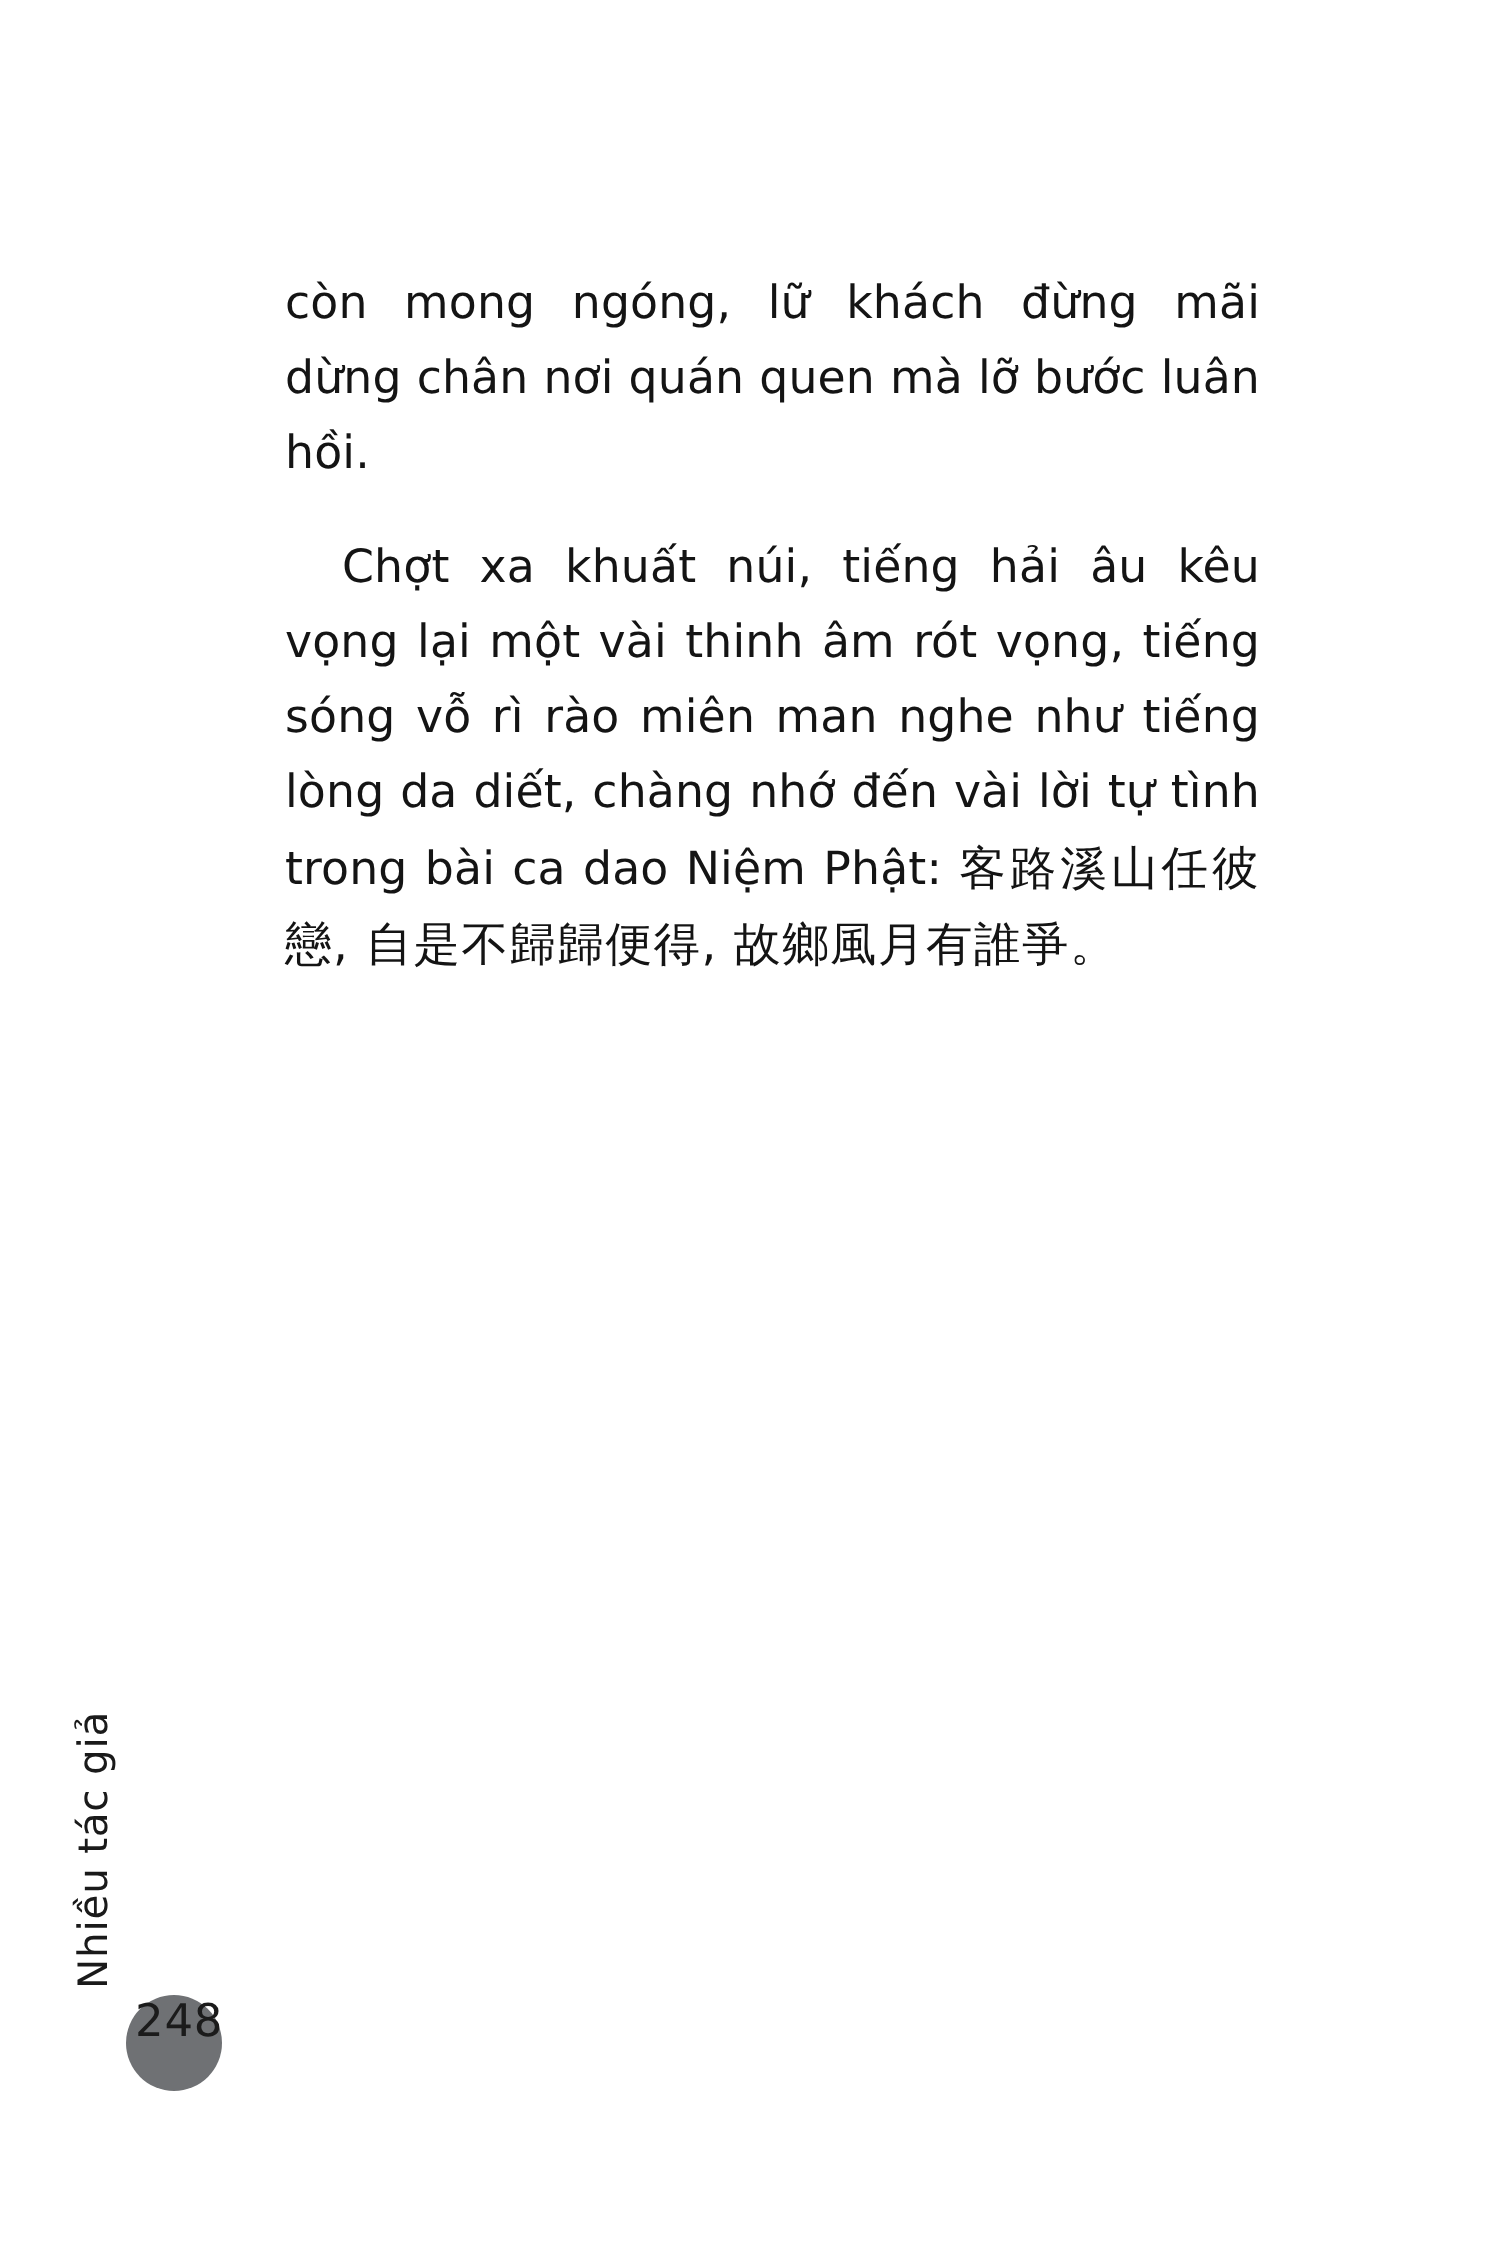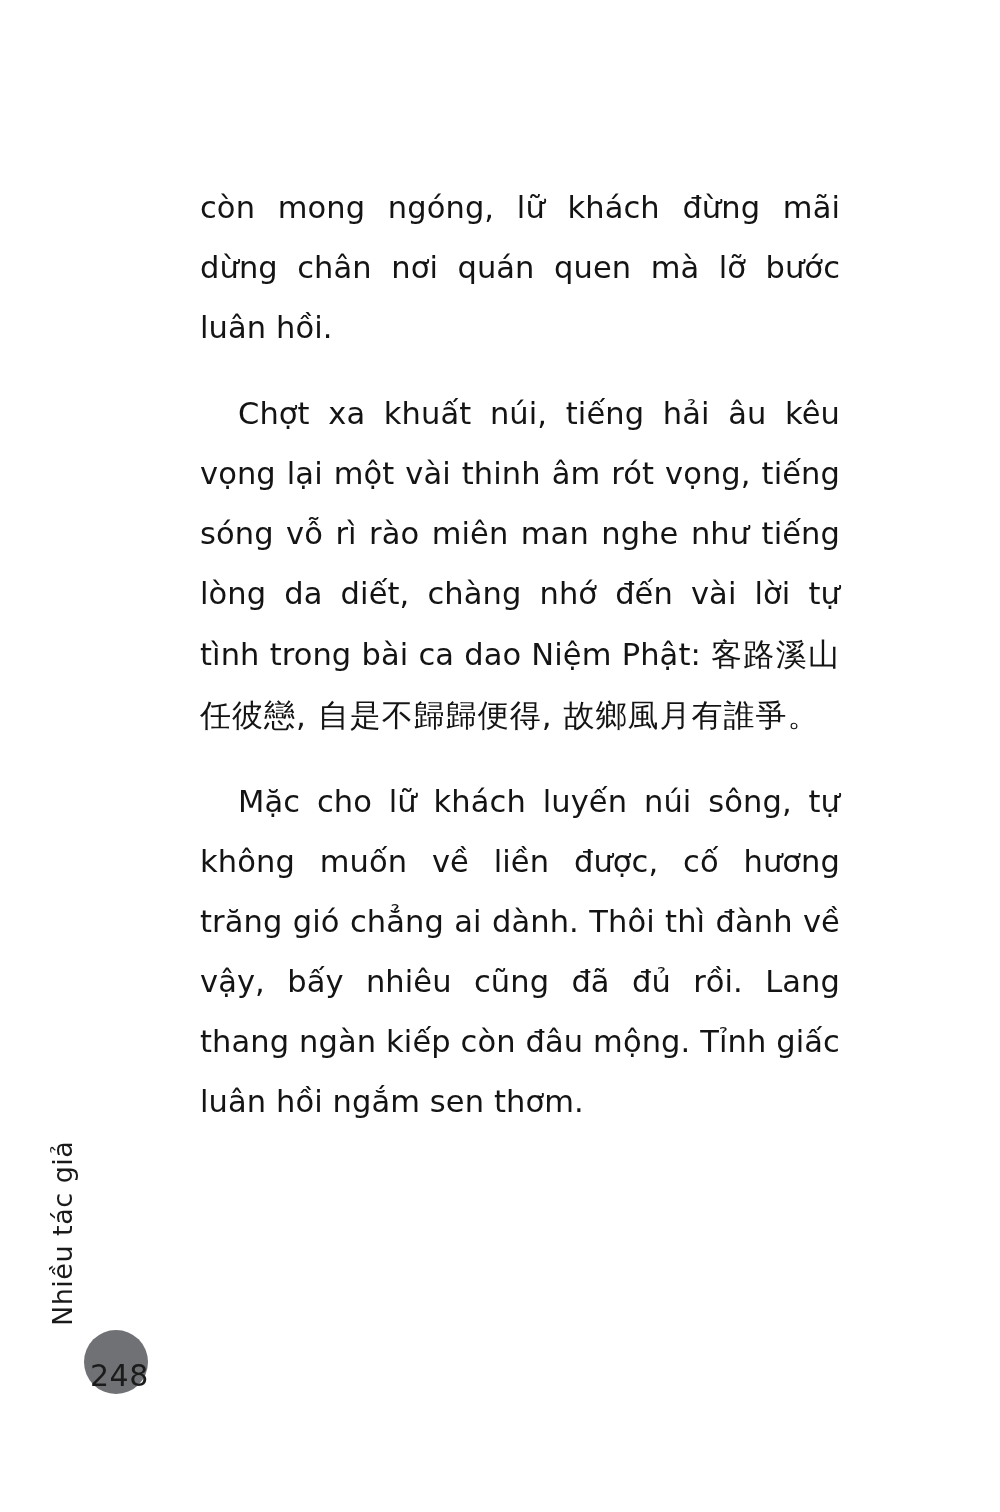--- a/index.html
+++ b/index.html
@@ -25,23 +25,23 @@
   }
 
   .text-column {
     position: absolute;
     left: 186px;
     top: 178px;
     width: 654px;
   }
 
   p.para {
-    margin: 0 0 26px 14px;
+    margin: 0 0 26px 4px;
     font-size: 30.5px;
-    line-height: 60px;
+    line-height: 50px;
     text-align: justify;
     text-justify: inter-word;
     letter-spacing: 0.1px;
     color: #141414;
   }
 
   p.indent {
     text-indent: 38px;
   }
 
@@ -79,40 +79,39 @@
     top: 0;
     width: 64px;
     height: 64px;
     border-radius: 50%;
     background: #6f7174;
   }
 
   .page-number {
     position: absolute;
     left: 6px;
-    top: 28px;
+    top: 0;
     width: 70px;
     font-size: 30px;
     color: #1b1b1b;
     letter-spacing: 0.5px;
   }
 </style>
 </head>
 <body>
 
 <div class="page">
 
   <div class="text-column">
 
     <p class="para">còn mong ngóng, lữ khách đừng mãi dừng chân nơi quán quen mà lỡ bước luân hồi.</p>
 
     <p class="para indent"><span>Chợt xa khuất núi, tiếng hải âu kêu vọng lại một vài thinh âm rót vọng, tiếng sóng vỗ rì rào miên man nghe như tiếng lòng da diết, chàng nhớ đến vài lời tự tình trong bài ca dao Niệm Phật: </span><span class="cjk">客路溪山任彼戀, 自是不歸歸便得, 故鄉風月有誰爭。</span></p>
 
 
-    <p class="para indent">Mặc cho lữ khách luyến núi sông, tự không muốn về liền được, cố hương trăng gió chẳng ai dành. Thôi thì đành về vậy, bấy nhiêu cũng đã đủ rồi. Lang thang ngàn kiếp còn đâu mộng. Tỉnh giấc luân hồi ngắm sen thơm.</p>
 
   </div>
 
   <div class="footer-author">Nhiều tác giả</div>
 
   <div class="page-number-wrap">
     <div class="page-circle"></div>
     <div class="page-number">248</div>
   </div>
 

